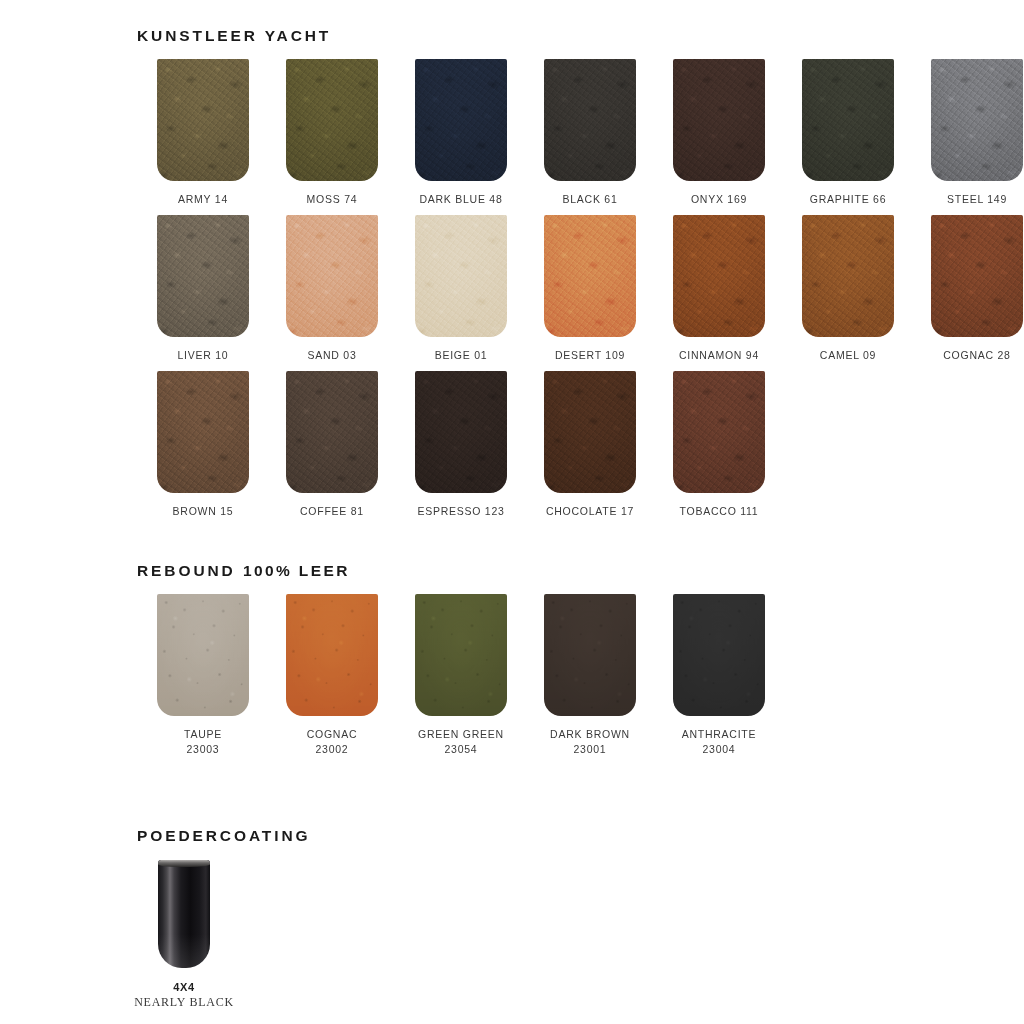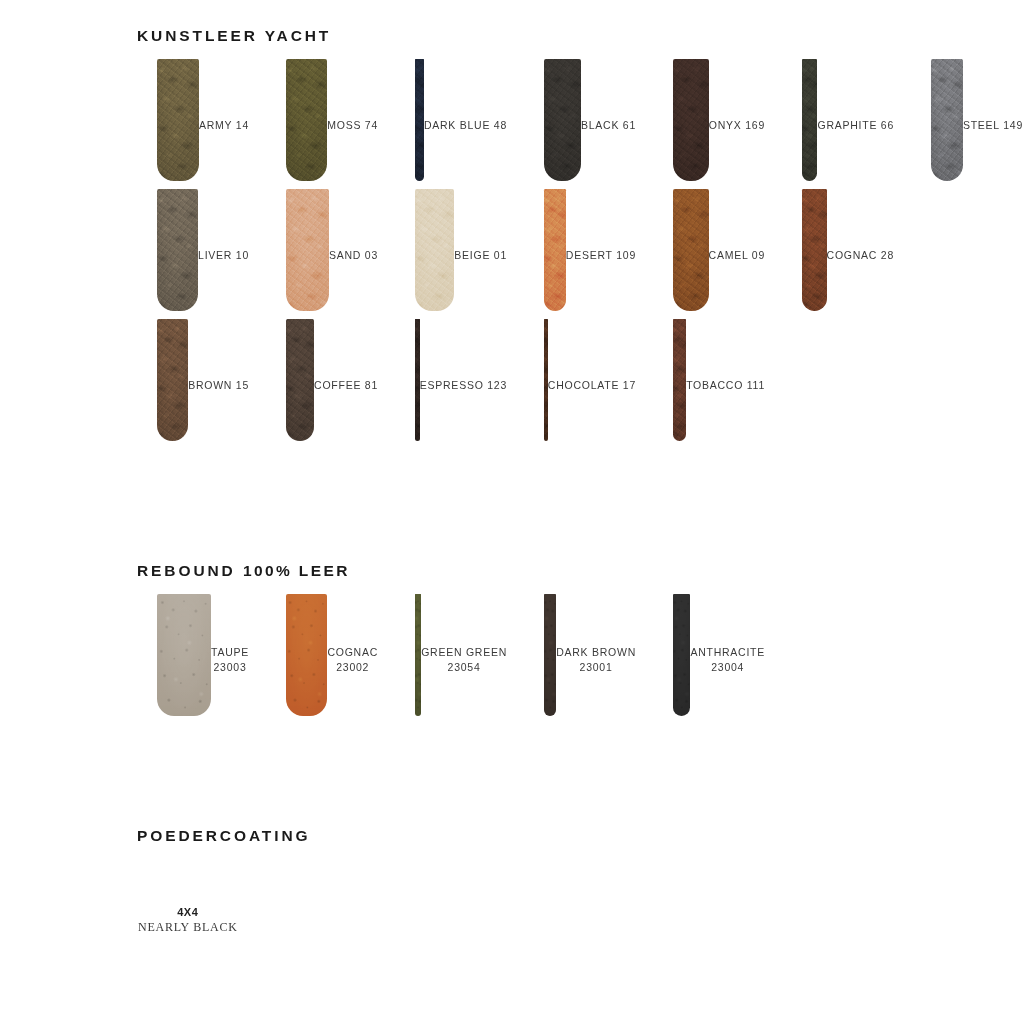--- a/index.html
+++ b/index.html
@@ -46,21 +46,21 @@
   
   .rows { margin-top: 15px; }
   .row {
     display: flex;
     gap: 18px;
     margin-bottom: 8px;
   }
   .cell {
     width: 92px;
     display: flex;
-    flex-direction: row;
+    flex-direction: column;
     align-items: center;
     padding-left: 19px;
   }
 
   .swatch {
     width: 92px;
     height: 122px;
     border-radius: 2px 2px 17px 17px;
     position: relative;
     overflow: hidden;
@@ -149,21 +149,21 @@
     line-height: 15px;
     white-space: nowrap;
   }
   .label .code { display: block; text-align: center; }
 
   
   .coat-wrap {
     margin-top: 16px;
     width: 92px;
     display: flex;
-    flex-direction: row;
+    flex-direction: column;
     align-items: center;
   }
   .cylinder {
     width: 52px;
     height: 108px;
     border-radius: 3px 3px 24px 24px;
     position: relative;
     overflow: hidden;
     background:
       linear-gradient(to right,
@@ -265,20 +265,24 @@
           </div>
           <div class="cell">
             <div class="swatch" style="background-color: rgb(222, 210, 186);"></div>
             <div class="label"><span>BEIGE 01</span></div>
           </div>
           <div class="cell">
             <div class="swatch" style="background-color: rgb(211, 131, 77);"></div>
             <div class="label"><span>DESERT 109</span></div>
           </div>
           <div class="cell">
+            <div class="swatch" style="background-color: rgb(138, 74, 34);"></div>
+            <div class="label"><span>CINNAMON 94</span></div>
+          </div>
+          <div class="cell">
             <div class="swatch" style="background-color: rgb(141, 83, 39);"></div>
             <div class="label"><span>CAMEL 09</span></div>
           </div>
           <div class="cell">
             <div class="swatch" style="background-color: rgb(123, 66, 40);"></div>
             <div class="label"><span>COGNAC 28</span></div>
           </div>
         </div>
         <div class="row">
           <div class="cell">

